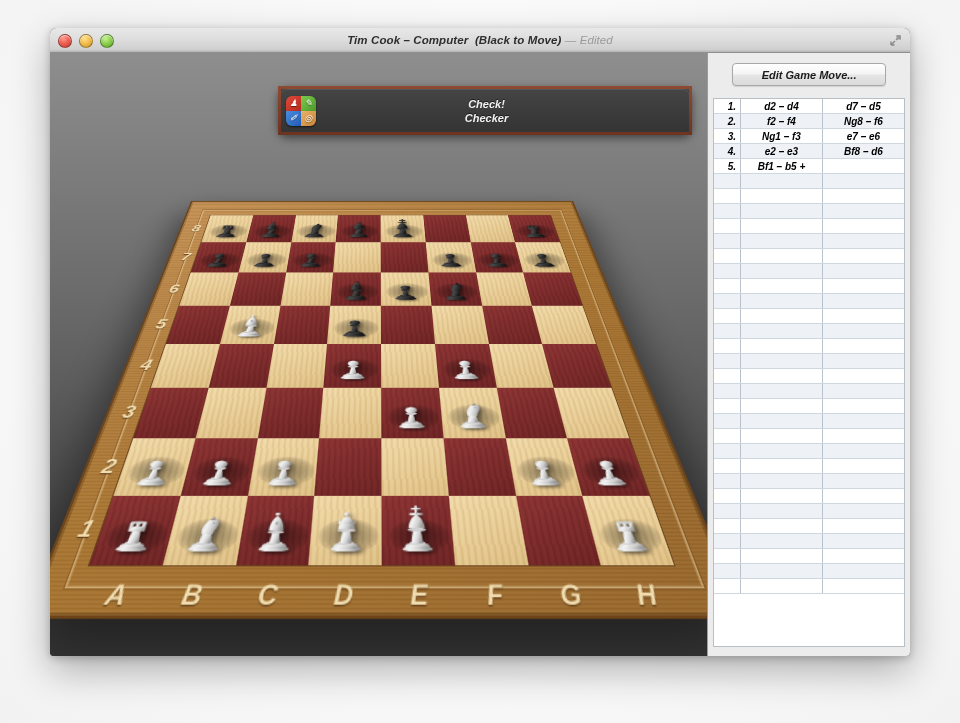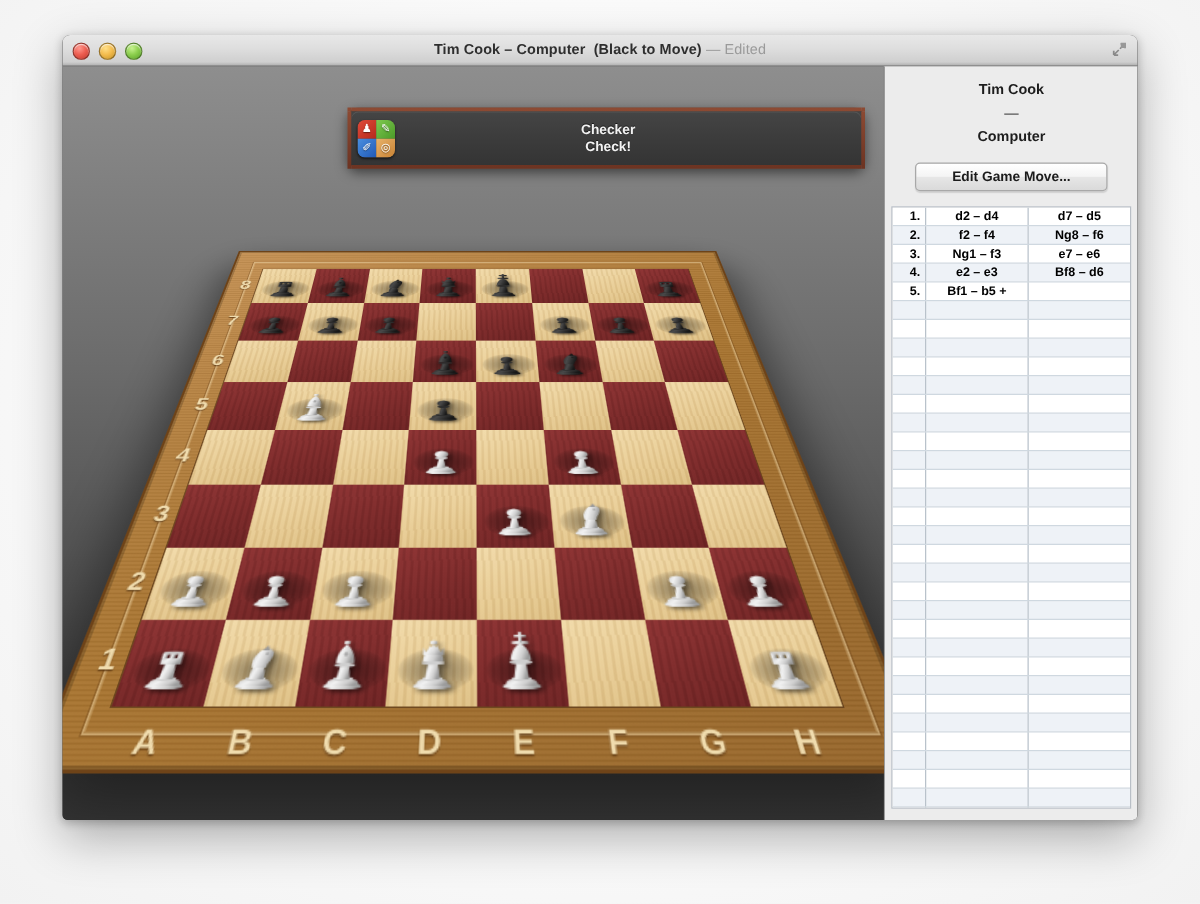--- a/index.html
+++ b/index.html
@@ -7,20 +7,21 @@
     width: 960px; height: 723px;
     overflow: hidden;
     font-family: "Liberation Sans", sans-serif;
     background: #ffffff;
   }
 
   #desktop {
     position: relative;
     width: 960px; height: 723px;
     background: radial-gradient(ellipse at 50% 45%, #fefefe 0%, #fdfdfd 45%, #f7f7f7 70%, #f2f2f2 100%);
+    font-style: italic;
   }
 
   
   #window {
     position: absolute;
     left: 50px; top: 28px;
     width: 860px; height: 628px;
     border-radius: 6px 6px 4px 4px;
     box-shadow: 0 14px 38px rgba(0,0,0,0.30), 0 2px 8px rgba(0,0,0,0.22);
     overflow: hidden;
@@ -304,22 +305,22 @@
                 <span class="glyph">✎</span>
               </div>
             <div class="q q3">
                 <span class="glyph">✐</span>
               </div>
             <div class="q q4">
                 <span class="glyph">◎</span>
               </div>
           </div>
           <div id="notif-text">
+            <div>Check!</div>
             <div>Checker</div>
-            <div>Check!</div>
           </div>
         </div>
 
         <div id="board-wrap">
           <div id="board-3d">
             <div id="frame"></div>
             <div id="squares">
                 <div class="sq-l"></div>
                 <div class="sq-d"></div>
                 <div class="sq-l"></div>
@@ -1109,25 +1110,20 @@
       <ellipse cx="15" cy="8" rx="6.5" ry="1.6" fill="#cfcfcf"></ellipse>
                     </svg>
                   </div>
                 </div>
               </div>
           </div>
         </div>
       </div>
 
       <div id="sidebar">
-        <div id="players">
-          <div>Tim Cook</div>
-          <div class="dash">—</div>
-          <div>Computer</div>
-        </div>
         <div id="edit-btn">Edit Game Move...</div>
         <div id="moves-panel">
           <table id="moves">
               <tbody id="moves-body">
                 <tr>
                   <td class="num">1.</td>
                   <td class="w">d2  –  d4</td>
                   <td class="b">d7  –  d5</td>
                 </tr>
                 <tr>

